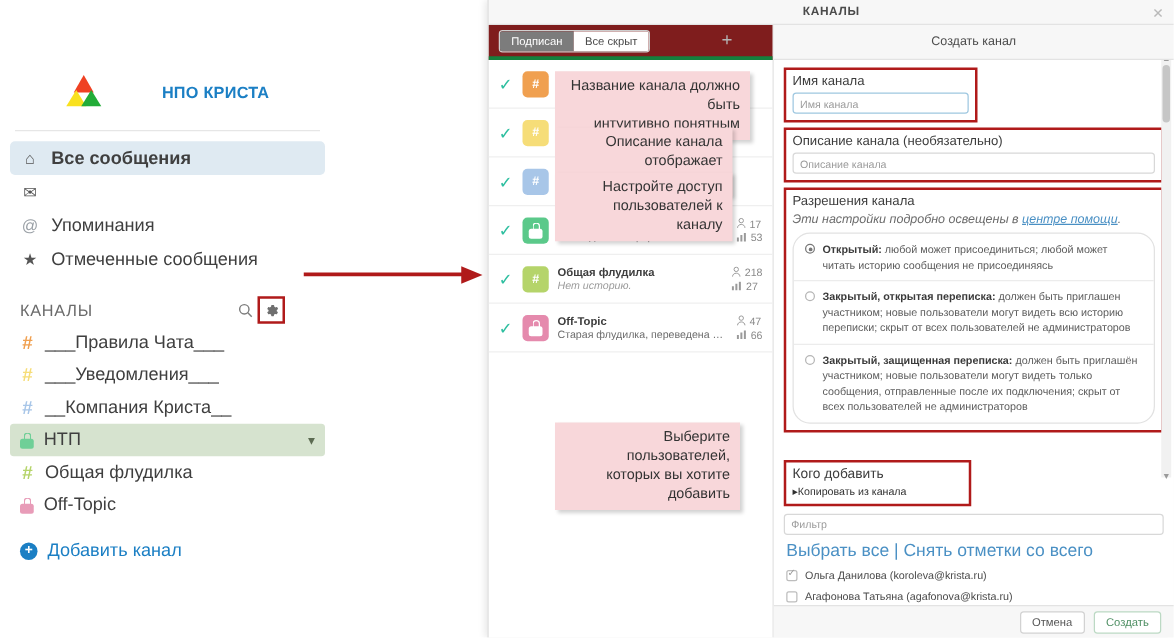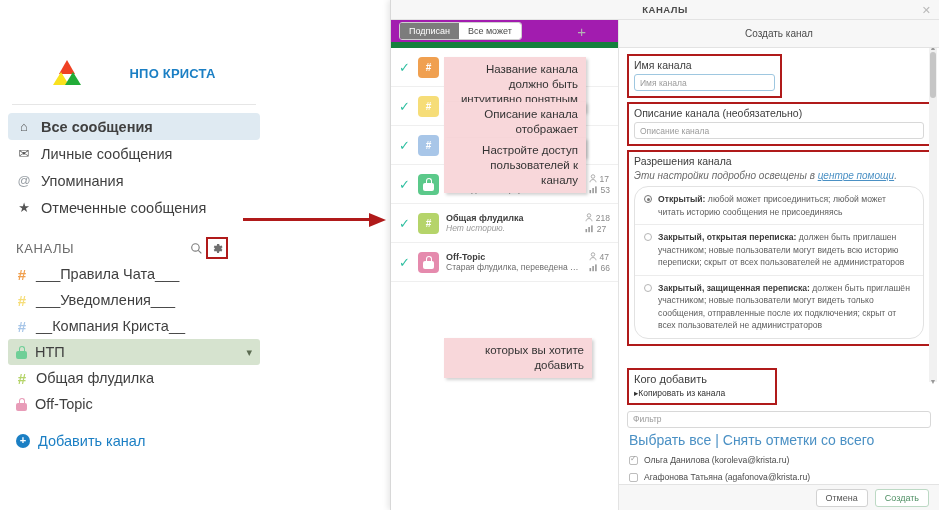--- a/index.html
+++ b/index.html
@@ -83,21 +83,21 @@
     height:20px; background:#f7f7f7; border-bottom:1px solid #e3e3e3;
     display:flex; align-items:center; justify-content:center; position:relative;
   }
   .modal-title { font-size:9.5px; font-weight:bold; color:#4b4b4b; letter-spacing:.5px; }
   .modal-close { position:absolute; right:8px; top:4px; color:#b9b9b9; font-size:11px; cursor:pointer; }
 
   .modal-body { flex:1; display:flex; min-height:0; }
   .col-left { width:228px; border-right:1px solid #e3e3e3; display:flex; flex-direction:column; background:#fff; }
   .col-right { flex:1; display:flex; flex-direction:column; min-width:0; }
 
-  .tabbar { height:28px; background:#a21caf; border-bottom:6px solid #15803d; display:flex; align-items:center; padding:0 8px; }
+  .tabbar { height:28px; background:#7f1d1d; border-bottom:3px solid #15803d; display:flex; align-items:center; padding:0 8px; }
   .seg { display:flex; border:1px solid #cfcfcf; border-radius:3px; overflow:hidden; height:18px; }
   .seg div { font-size:9px; padding:0 9px; display:flex; align-items:center; cursor:pointer; background:#fff; color:#4a4a4a; }
   .seg div.on { background:#7c7c7c; color:#fff; }
   .tab-plus { margin-left:auto; margin-right:24px; color:#b4b4b4; font-size:15px; cursor:pointer; }
 
   .right-head { height:28px; background:#f7f7f7; border-bottom:1px solid #e3e3e3; display:flex; align-items:center; justify-content:center; }
   .right-head span { font-size:10px; color:#4b4b4b; }
 
   .chan-list { flex:1; overflow:hidden; position:relative; }
   .crow { display:flex; align-items:center; gap:7px; height:39px; padding:0 8px; border-bottom:1px solid #efefef; }
@@ -170,21 +170,20 @@
   </div>
 
   <div class="divider-line"></div>
 
   <div class="nav-item active">
     <span class="nav-ico">⌂</span>
     <span>Все сообщения</span>
   </div>
   <div class="nav-item">
     <span class="nav-ico">✉</span>
-    <span>Личные сообщения</span>
   </div>
   <div class="nav-item">
     <span class="nav-ico muted">@</span>
     <span>Упоминания</span>
   </div>
   <div class="nav-item">
     <span class="nav-ico">★</span>
     <span>Отмеченные сообщения</span>
   </div>
 
@@ -255,21 +254,21 @@
     <span class="modal-title">КАНАЛЫ</span>
     <span class="modal-close">✕</span>
   </div>
 
   <div class="modal-body">
 
     <div class="col-left">
       <div class="tabbar">
         <div class="seg">
           <div class="on">Подписан</div>
-          <div>Все может</div>
+          <div>Все скрыт</div>
         </div>
         <span class="tab-plus">+</span>
       </div>
       <div class="chan-list" id="modal-chan-list">
           <div class="crow">
             <span class="chk">✓</span>
             <span class="avatar" style="background:#f0a050">
               <span>#</span>
             </span>
             <span class="cinfo">
@@ -462,28 +461,29 @@
         <div class="scroll-arrow" style="top:330px;">▼</div>
       </div>
 
       <div class="modal-foot">
         <div class="btn">Отмена</div>
         <div class="btn primary">Создать</div>
       </div>
     </div>
   </div>
 
-  <div class="callout" style="left:53px; top:57px; width:142px;">
+  <div class="callout" style="left:53px; top:57px; width:156px;">
     <div>Название канала должно быть</div>
       <div>интуитивно понятным</div>
   </div>
   <div class="callout" style="left:53px; top:102px; width:142px;">
     <div>Описание канала отображает</div>
       <div>назначение канала</div>
   </div>
   <div class="callout" style="left:53px; top:138px; width:142px;">
     <div>Настройте доступ</div>
       <div>пользователей к каналу</div>
   </div>
   <div class="callout" style="left:53px; top:338px; width:148px;">
+    <div>Выберите пользователей,</div>
       <div>которых вы хотите добавить</div>
   </div>
 </div>
 
 </body></html>

